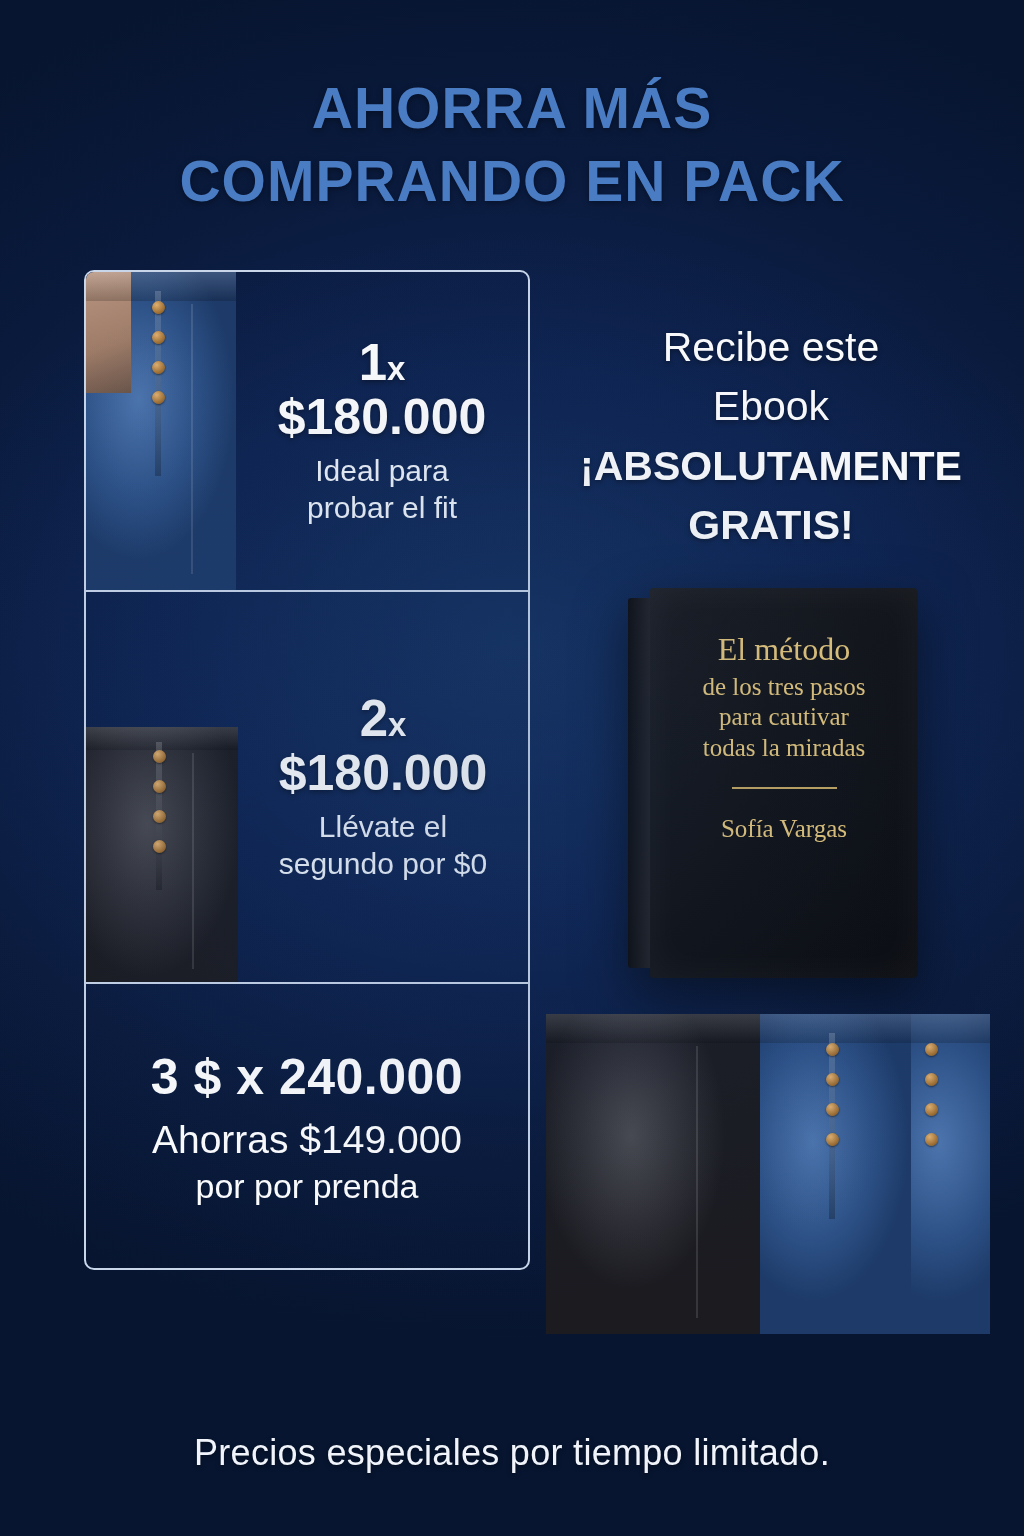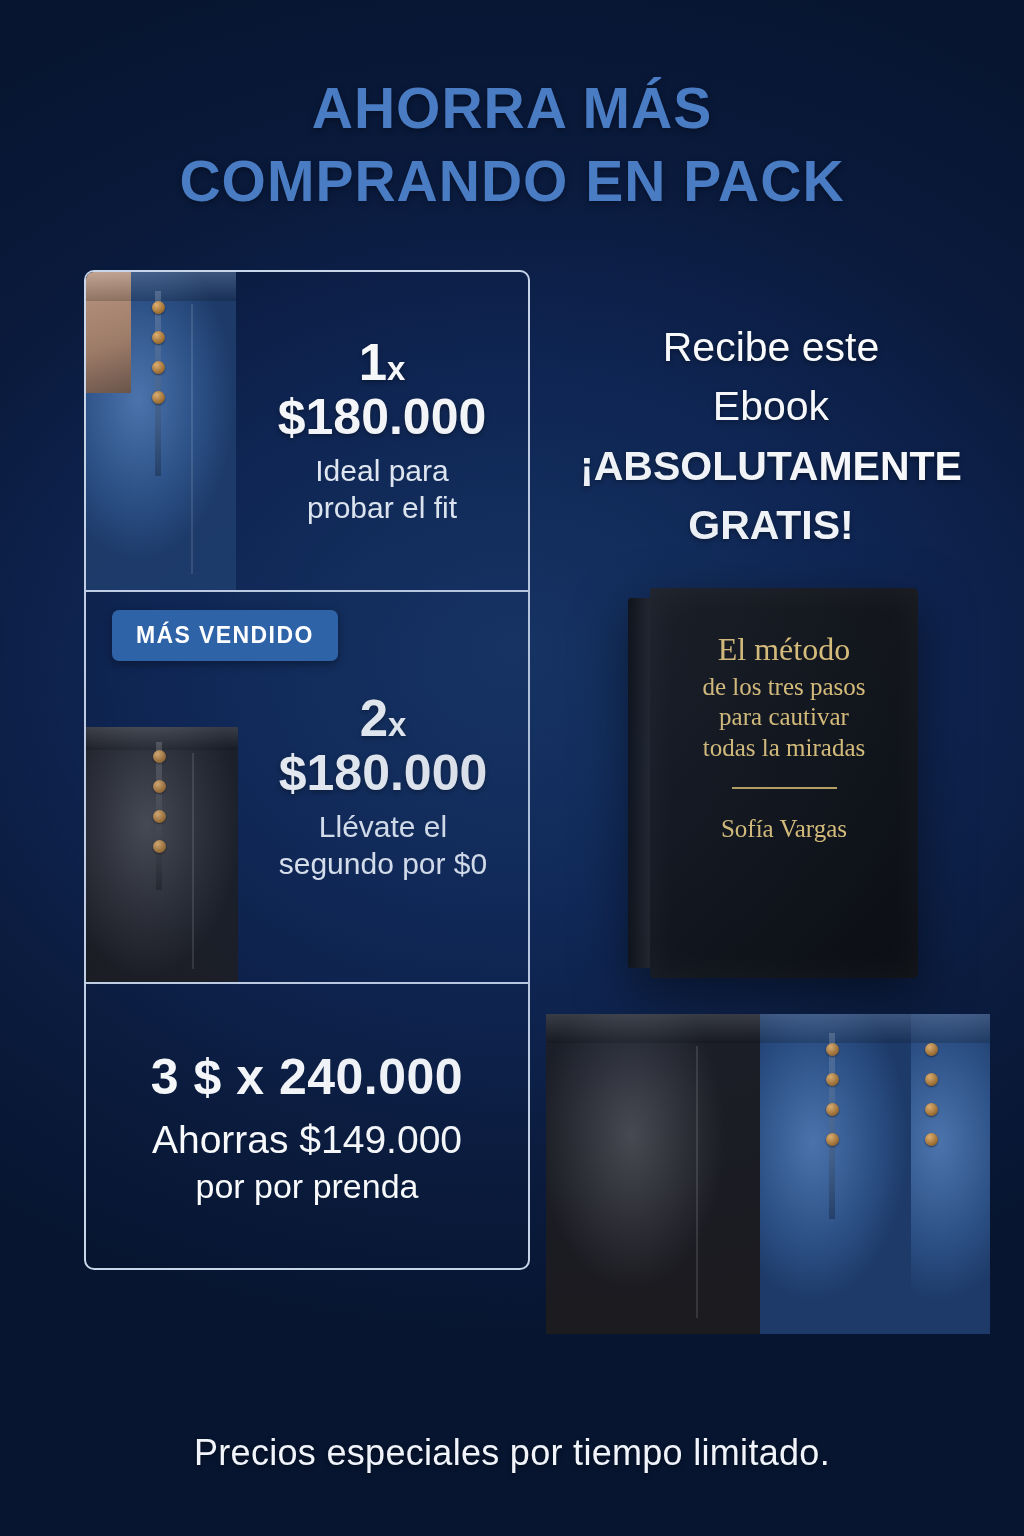--- a/index.html
+++ b/index.html
@@ -257,21 +257,20 @@
         </div>
         <div class="price">$180.000</div>
         <div class="sub">
           <div>Ideal para</div>
           <div>probar el fit</div>
         </div>
       </div>
     </div>
 
     <div class="pack pack-2">
-      <div class="badge">MÁS VENDIDO</div>
       <div class="photo photo-2">
         <div class="denim denim-black"></div>
         <div class="waist"></div>
         <div class="fly"></div>
         <div class="btns">
           <div class="btn-d"></div>
             <div class="btn-d"></div>
             <div class="btn-d"></div>
             <div class="btn-d"></div>
         </div>

